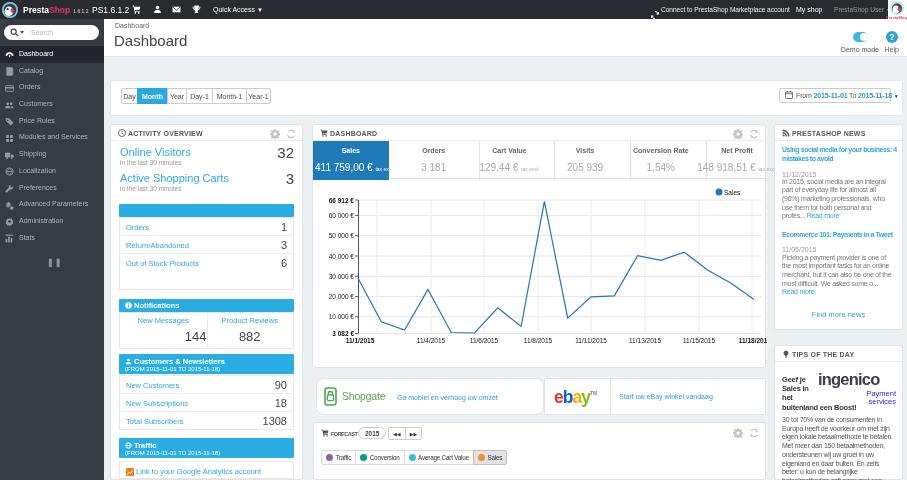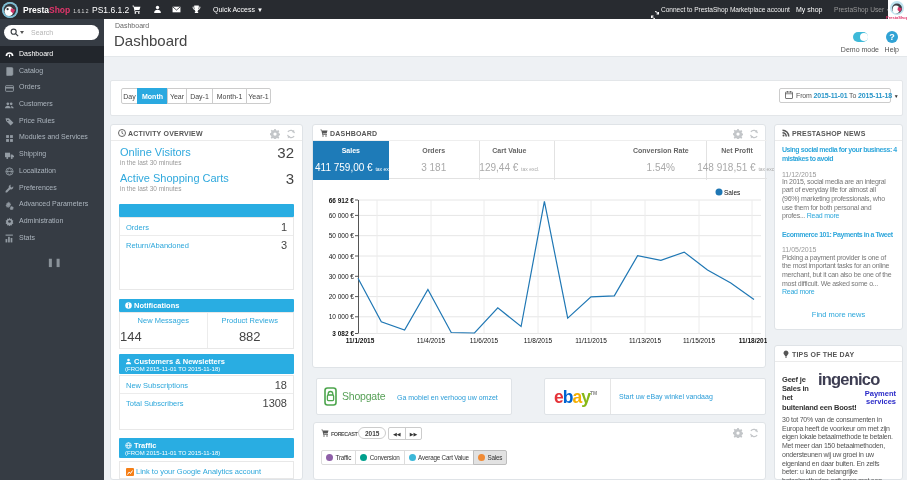--- a/index.html
+++ b/index.html
@@ -230,45 +230,53 @@
     </div>
   <div class="tbl" style="top:92px;height:73px">
     <div class="trow">
         <span class="l">Orders</span>
         <span class="v">1</span>
       </div>
     <div class="trow">
         <span class="l">Return/Abandoned</span>
         <span class="v">3</span>
       </div>
+    <div class="trow">
+        <span class="l">Out of Stock Products</span>
+        <span class="v">6</span>
+      </div>
   </div>
 
   <div class="bluebar" style="top:174px;height:13px">
       <div class="bt" style="padding-top:2px"><svg width="7" height="7" viewBox="0 0 16 16" style="vertical-align:-1px;margin-right:2px">
           <circle cx="8" cy="8" r="7.5" fill="#fff"></circle>
           <rect x="7" y="6.5" width="2" height="6" fill="#2dabdf"></rect>
           <circle cx="8" cy="4" r="1.3" fill="#2dabdf"></circle>
         </svg>Notifications</div>
     </div>
   <div class="tbl" style="top:187px;height:37px">
     <div style="position:absolute;left:50%;top:0;bottom:0;width:1px;background:#ececec"></div>
     <div style="position:absolute;left:0;width:50%;top:2.5px;text-align:center;font-size:7.5px;color:#2da7db">New Messages</div>
     <div style="position:absolute;right:0;width:50%;top:2.5px;text-align:center;font-size:7.5px;color:#2da7db">Product Reviews</div>
-    <div style="position:absolute;left:0;width:50%;top:16px;text-align:left;font-size:13px;color:#444">144</div>
+    <div style="position:absolute;left:0;width:50%;top:16px;text-align:right;font-size:13px;color:#444">144</div>
     <div style="position:absolute;right:0;width:50%;top:16px;text-align:center;font-size:13px;color:#444">882</div>
   </div>
 
   <div class="bluebar" style="top:229px;height:20px">
       <div class="bt"><svg width="7" height="7" viewBox="0 0 16 16" fill="#fff" style="vertical-align:-1px;margin-right:2px">
           <circle cx="8" cy="4.5" r="3"></circle>
           <path d="M2 14c0-3.5 2.7-5.5 6-5.5s6 2 6 5.5z"></path>
         </svg>Customers &amp; Newsletters</div>
       <div class="bs">(FROM 2015-11-01 TO 2015-11-18)</div>
     </div>
   <div class="tbl" style="top:250px;height:55px">
+    <div class="trow">
+        <span class="l">New Customers</span>
+        <span class="v">90</span>
+      </div>
     <div class="trow">
         <span class="l">New Subscriptions</span>
         <span class="v">18</span>
       </div>
     <div class="trow">
         <span class="l">Total Subscribers</span>
         <span class="v">1308</span>
       </div>
   </div>
 
@@ -311,20 +319,24 @@
       <div style="text-align:center;font-size:7px;font-weight:bold;margin-top:6px">Sales</div>
       <div style="position:absolute;left:2px;top:21px;font-size:10px;white-space:nowrap">411 759,00 € <span style="font-size:5px">tax excl.</span></div>
     </div>
     <div class="tabc" style="left:75.7px">
         <div class="tl">Orders</div>
         <div class="tv">3 181</div>
       </div>
     <div class="tabc" style="left:151.4px">
         <div class="tl">Cart Value</div>
         <div class="tv">129,44 € <span style="font-size:5px">tax excl.</span></div>
+      </div>
+    <div class="tabc" style="left:227.1px">
+        <div class="tl">Visits</div>
+        <div class="tv">205 939</div>
       </div>
     <div class="tabc" style="left:302.8px">
         <div class="tl">Conversion Rate</div>
         <div class="tv">1.54%</div>
       </div>
     <div class="tabc" style="left:378.5px;border-right:none">
         <div class="tl">Net Profit</div>
         <div class="tv">148 918,51 € <span style="font-size:5px">tax excl.</span></div>
       </div>
   </div>
@@ -387,21 +399,21 @@
       <text x="440" y="165" font-weight="bold">11/18/201</text>
     </g>
 
     <polyline fill="none" stroke="#1f77b4" stroke-width="1.2" points="45,100.3 68.3,143.8 91.6,152 114.9,111.4 138.2,154.5 161.5,155 184.8,129.9 208.1,148.5 231.4,23.4 254.7,140.2 278,118.9 301.3,117.9 324.6,77.6 347.9,82.4 371.2,74.1 394.5,92 417.8,105 441,121.4"></polyline>
 
     <circle cx="406" cy="14" r="3.5" fill="#1f77b4"></circle>
     <text x="411" y="16.5" font-size="6.5" fill="#111" font-family="Liberation Sans, sans-serif">Sales</text>
   </svg>
 </div>
 
-<div class="panel" style="left:316px;top:378px;width:196px;height:37px;border-radius:2px">
+<div class="panel" style="left:316px;top:378px;width:228px;height:37px;border-radius:8px">
   <svg style="position:absolute;left:7px;top:8px" width="13" height="19" viewBox="0 0 13 19">
       <rect x="1" y="1" width="11" height="17" rx="2.5" fill="none" stroke="#4da54d" stroke-width="1.6"></rect>
       <path d="M4.2 8V6.8a2.3 2.3 0 014.6 0V8" fill="none" stroke="#4da54d" stroke-width="1.3"></path>
       <rect x="3.4" y="8" width="6.2" height="5.6" rx="1" fill="none" stroke="#4da54d" stroke-width="1.3"></rect>
     </svg>
   <div style="position:absolute;left:25px;top:11px;font-size:10.5px;color:#57a057;letter-spacing:-.2px">Shopgate</div>
   <div style="position:absolute;left:80px;top:14.5px;font-size:7px;color:#2b9dd8">Ga mobiel en verhoog uw omzet</div>
 </div>
 <div class="panel" style="left:544px;top:378px;width:222px;height:37px;border-radius:2px">
   <div style="position:absolute;left:0;top:0;width:66px;height:35px;border-right:1px solid #e5e5e5"></div>
@@ -452,19 +464,19 @@
   <div class="phead">
     <div class="t"><svg width="8" height="8" viewBox="0 0 16 16" fill="#555" style="vertical-align:-1px;margin-right:2px">
           <path d="M8 1a5 5 0 00-3 9c.6.5 1 1.4 1 2h4c0-.6.4-1.5 1-2a5 5 0 00-3-9z"></path>
           <rect x="6" y="13" width="4" height="1.2"></rect>
           <rect x="6.5" y="14.8" width="3" height="1.2"></rect>
         </svg>TIPS OF THE DAY</div>
   </div>
   <div style="position:absolute;left:7px;right:6px;top:25px">
     <div style="position:absolute;right:0;top:0;width:78px">
       <div style="font-size:16.5px;font-weight:bold;color:#3d3d52;letter-spacing:-.8px;line-height:1">ingenico</div>
-      <div style="text-align:right;font-size:7.5px;font-weight:bold;color:#2929c8;line-height:1.15;margin-top:2px">Payment<br>services</div>
+      <div style="text-align:right;font-size:7.5px;font-weight:normal;color:#2929c8;line-height:1.15;margin-top:2px">Payment<br>services</div>
     </div>
     <div style="font-size:7.5px;font-weight:bold;color:#333;line-height:9px;width:36px;margin-top:4px;letter-spacing:-.2px">Geef je Sales in het</div>
     <div style="font-size:7.5px;font-weight:bold;color:#333;line-height:9px;margin-top:1px;letter-spacing:-.2px">buitenland een Boost!</div>
     <div class="news-p" style="color:#555;margin-top:4px">30 tot 70% van de consumenten in Europa heeft de voorkeur om met zijn eigen lokale betaalmethode te betalen. Met meer dan 150 betaalmethoden, ondersteunen wij uw groei in uw eigenland en daar buiten. En zelfs beter: u kun de belangrijke betaalmethoden activeren met een</div>
   </div>
 </div>
 
 </body></html>

